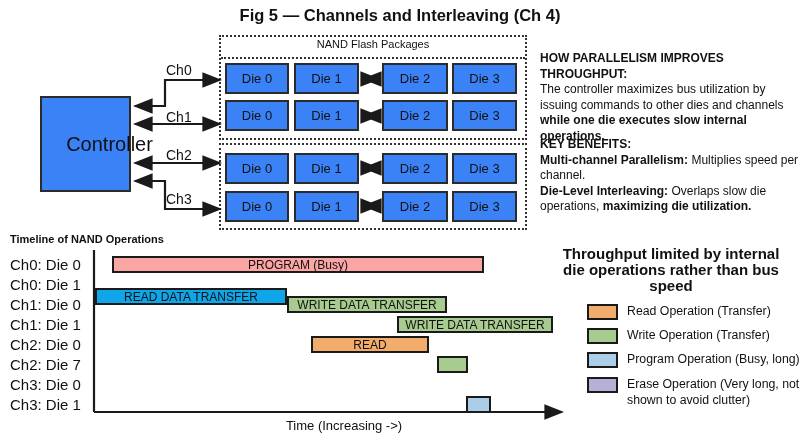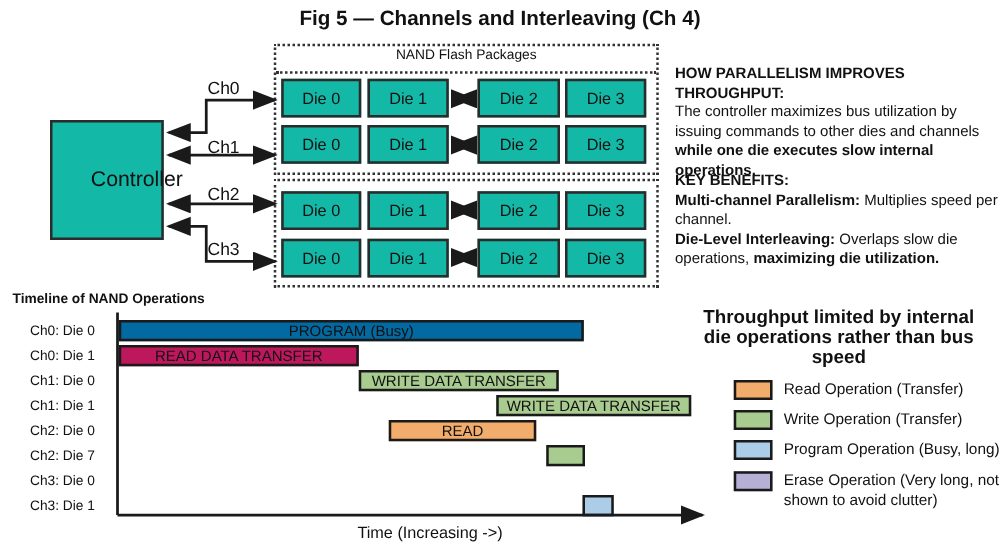--- a/index.html
+++ b/index.html
@@ -1,38 +1,38 @@
 <!DOCTYPE html>
 <html><head>
 <meta charset="utf-8">
 <style>
   html,body{margin:0;padding:0;background:#fff;}
   #page{position:relative;width:800px;height:436px;background:#ffffff;overflow:hidden;
         font-family:"Liberation Sans",sans-serif;color:#111;}
   .abs{position:absolute;}
   #fig-title{left:0;top:6px;width:100%;text-align:center;font-size:16.5px;font-weight:bold;}
-  .box{background:#14b8a6;border:2px solid #2B2B2B;box-sizing:border-box;
+  .box{background:#3b82f6;border:2px solid #2B2B2B;box-sizing:border-box;
        display:flex;align-items:center;justify-content:center;}
-  #controller{left:40px;top:96px;width:91px;height:96px;font-size:17px;padding-left:48px;}
+  #controller{left:40px;top:96px;width:91px;height:96px;font-size:20px;padding-left:48px;}
   .ch-label{left:166px;width:52px;font-size:14px;}
   .pkg{border:2px dotted #333;box-sizing:border-box;}
   #pkg1{left:219px;top:35px;width:308px;height:105px;}
   #pkg2{left:219px;top:143px;width:308px;height:87px;}
   #pkg1-title{left:219px;top:38px;width:308px;text-align:center;font-size:11px;}
   #pkg1-sep{left:221px;top:57px;width:304px;border-top:2px dotted #333;height:0;}
   .die{font-size:13px;height:31px;}
   .die.r1{top:63px}.die.r2{top:100px}.die.r3{top:153px}.die.r4{top:191px}
   .die.c1{left:225px;width:64px}.die.c2{left:294px;width:65px}
   .die.c3{left:382px;width:66px}.die.c4{left:452px;width:65px}
   .note{left:540px;width:264px;font-size:12px;line-height:15.5px;}
   #note1{top:51px;}
   #note2{top:137px;}
   .b{font-weight:bold;text-align:right;}
   #tl-title{left:10px;top:233px;font-size:11px;font-weight:bold;}
-  .row-label{left:10px;width:80px;height:16px;text-align:center;font-size:11px;
+  .row-label{left:10px;width:80px;height:16px;text-align:left;font-size:15px;
              line-height:16px;}
   .bar{position:absolute;border:2px solid #1a1a1a;box-sizing:border-box;height:17px;
        display:flex;align-items:center;justify-content:center;font-size:12px;
        white-space:nowrap;overflow:hidden;}
   #time-label{left:244px;top:418px;width:200px;text-align:center;font-size:13px;}
   #summary{left:553px;top:246px;width:236px;text-align:center;font-weight:bold;font-size:15px;line-height:16px;}
   .legend-item{left:587px;display:flex;gap:9px;align-items:flex-start;}
   .swatch{width:31px;height:16px;border:2px solid #1a1a1a;box-sizing:border-box;flex:none;}
   .legend-text{font-size:12.3px;line-height:15.5px;width:175px;}
   #arrows{left:0;top:0;pointer-events:none;}
@@ -89,22 +89,22 @@
 
   <div class="abs row-label" style="top:257px">Ch0: Die 0</div>
   <div class="abs row-label" style="top:277px">Ch0: Die 1</div>
   <div class="abs row-label" style="top:297px">Ch1: Die 0</div>
   <div class="abs row-label" style="top:317px">Ch1: Die 1</div>
   <div class="abs row-label" style="top:337px">Ch2: Die 0</div>
   <div class="abs row-label" style="top:357px">Ch2: Die 7</div>
   <div class="abs row-label" style="top:377px">Ch3: Die 0</div>
   <div class="abs row-label" style="top:397px">Ch3: Die 1</div>
 
-  <div class="bar" style="left: 95px; top: 256px; width: 372px; background-color: #0369a1;">PROGRAM (Busy)</div>
-  <div class="bar" style="left: 95px; top: 276px; width: 192px; background-color: #be185d;">READ DATA TRANSFER</div>
+  <div class="bar" style="left: 112px; top: 256px; width: 372px; background-color: #fca5a5;">PROGRAM (Busy)</div>
+  <div class="bar" style="left: 95px; top: 288px; width: 192px; background-color: #0ea5e9;">READ DATA TRANSFER</div>
   <div class="bar" style="left: 287px; top: 296px; width: 160px; background-color: rgb(168, 203, 144);">WRITE DATA TRANSFER</div>
   <div class="bar" style="left: 397px; top: 316px; width: 156px; background-color: rgb(168, 203, 144);">WRITE DATA TRANSFER</div>
   <div class="bar" style="left: 311px; top: 336px; width: 118px; background-color: rgb(242, 172, 107);">READ</div>
   <div class="bar" style="left: 437px; top: 356px; width: 31px; background-color: rgb(168, 203, 144);"></div>
   <div class="bar" style="left: 466px; top: 396px; width: 25px; background-color: rgb(171, 205, 232);"></div>
 
   <div class="abs" id="time-label">Time (Increasing -&gt;)</div>
 
   <div class="abs" id="summary">Throughput limited by internal die operations rather than bus speed</div>
 

